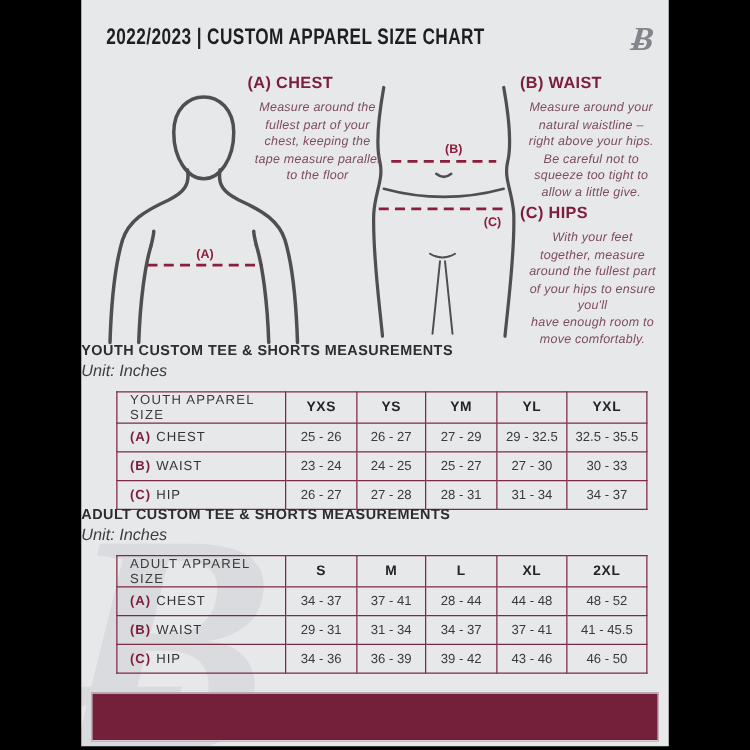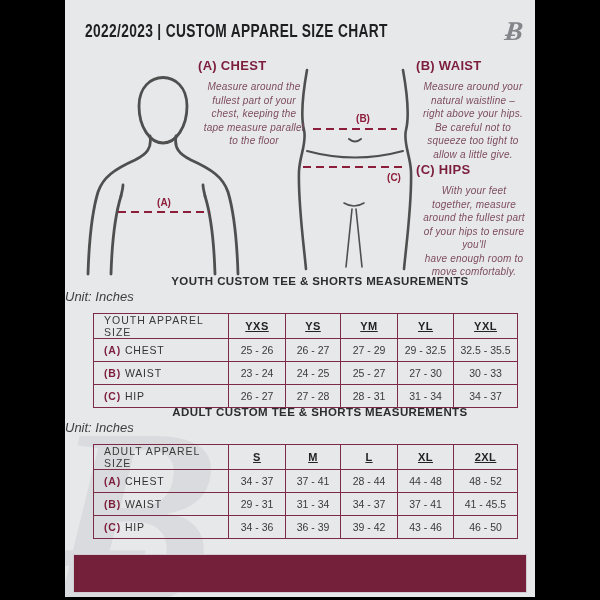--- a/index.html
+++ b/index.html
@@ -35,28 +35,28 @@
     margin-top:7px;font-size:10px;font-style:italic;color:#7d4c5d;
     line-height:13.5px;white-space:pre-line;letter-spacing:0.2px;text-align:center;
   }
   .guide-chest{left:133px;top:8px;width:112px;}
   .guide-waist{left:351px;top:8px;width:114px;}
   .guide-hips{left:351px;top:112px;width:116px;}
   
   .sec{position:absolute;left:0;width:470px;z-index:1;}
   .sec-youth{top:275px;}
   .sec-adult{top:406px;}
-  .sec-title{text-align:center;font-size:11.5px;font-weight:bold;letter-spacing:0.4px;color:#2d2d2d;padding-left:40px;}
+  .sec-title{text-align:left;font-size:11.5px;font-weight:bold;letter-spacing:0.4px;color:#2d2d2d;}
   .sec-unit{font-size:13px;font-style:italic;color:#3e3e3e;margin-top:2px;}
   table.size{border-collapse:collapse;table-layout:fixed;margin:9px 0 0 28px;width:424px;background:transparent;}
   table.size th, table.size td{
     border:1px solid #7d2b44;height:22px;padding:0;font-size:10.5px;color:#3a3a3a;
     text-align:center;vertical-align:middle;
   }
-  table.size th.size-col{font-size:11px;font-weight:bold;color:#232323;letter-spacing:0.5px;text-decoration:underline;}
+  table.size th.size-col{font-size:11px;font-weight:bold;color:#232323;letter-spacing:0.5px;}
   table.size .lbl-cell{text-align:left;padding-left:10px;letter-spacing:0.8px;}
   table.size th.lbl-cell{font-weight:normal;color:#3a3a3a;font-size:10.5px;letter-spacing:1px;}
   .pfx{color:#7b1d3b;font-weight:bold;margin-right:4px;}
   .row-lbl{color:#333;letter-spacing:0.8px;}
   
   .bottom-bar{
     position:absolute;left:8px;top:554px;width:452px;height:37px;
     background:#75203b;border:1px solid #d4ccd0;z-index:1;
   }
   .watermark{

